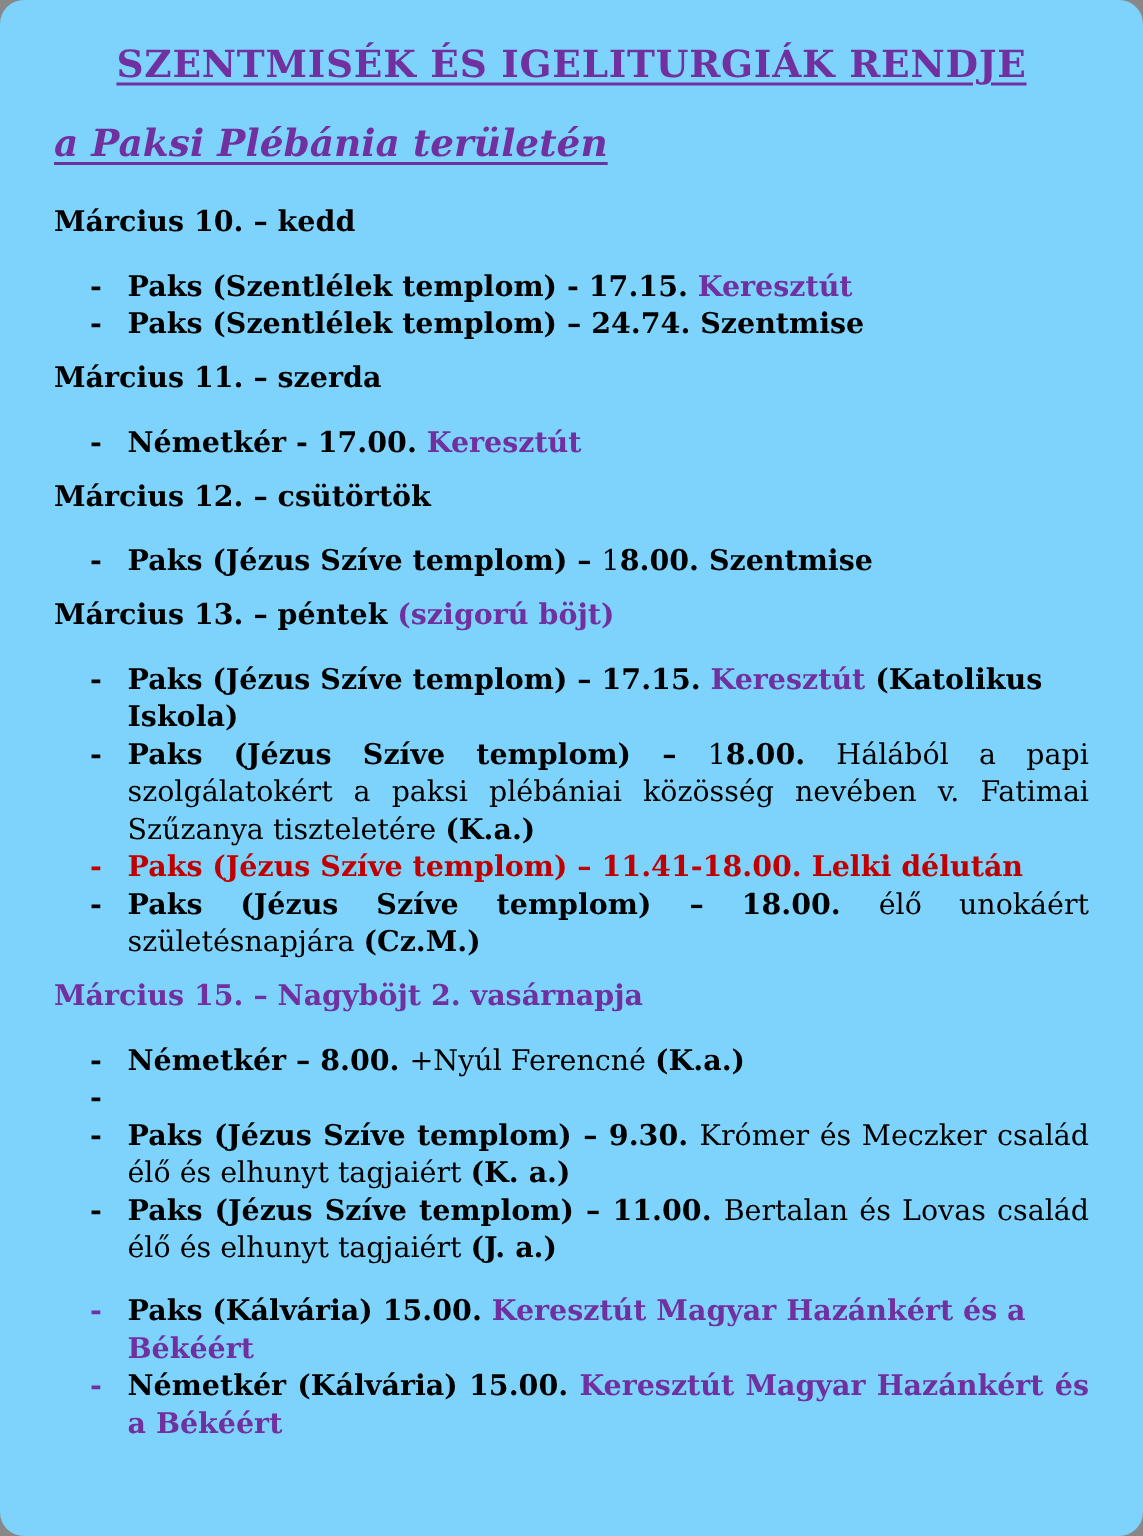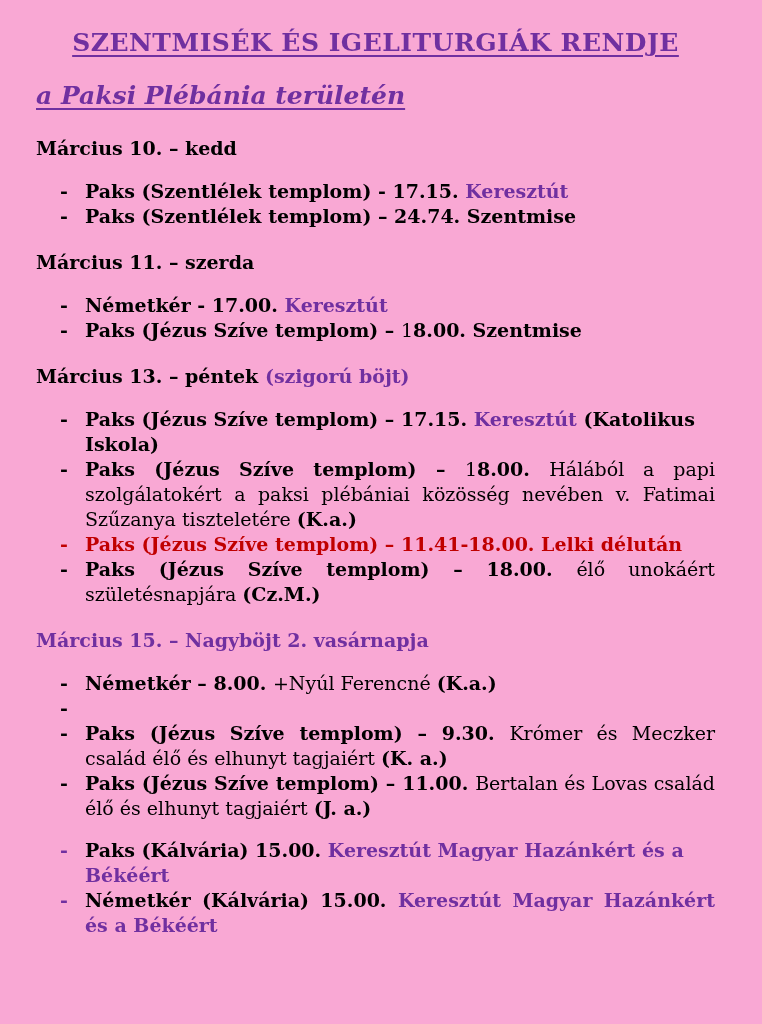--- a/index.html
+++ b/index.html
@@ -2,25 +2,26 @@
 <html style="--purple: #7030A0; --red: #C00000;"><head>
 <meta charset="utf-8">
 <style>
   * { margin: 0; padding: 0; box-sizing: border-box; }
   html, body { background: #888; }
   .page {
     position: relative;
     width: 762px;
     height: 1024px;
     margin: 0 auto;
-    background: #f9a8d4;
-    padding: 24px 47px 10px 36px;
+    background: #7dd3fc;
+    padding: 24px 36px 10px 36px;
     overflow: hidden;
     font-family: "DejaVu Serif", serif;
     color: #000000;
+    border-radius: 16px;
   }
   .doc-title {
     text-align: center;
     font-size: 25px;
     font-weight: bold;
     color: var(--purple);
     text-decoration: underline;
     text-decoration-thickness: 2px;
     text-underline-offset: 4px;
     margin-top: 4px;
@@ -35,21 +36,21 @@
     text-decoration: underline;
     text-decoration-thickness: 2px;
     text-underline-offset: 4px;
     margin-top: 24px;
   }
   .sections { margin-top: 26px; }
   .heading {
     font-size: 19px;
     font-weight: bold;
     line-height: 24px;
-    margin-top: 21px;
+    margin-top: 11px;
     margin-bottom: 19px;
   }
   section:first-child .heading { margin-top: 0; }
   .item {
     display: flex;
     margin-left: 24px;
     font-size: 19px;
     line-height: 25px;
   }
   .item.gap-above { margin-top: 17px; }
@@ -83,20 +84,21 @@
         </div>
       </section>
       <section>
         <div class="heading"><span class="bold">Március 11. – szerda</span></div>
         <div class="item">
           <span class="dash">-</span>
           <span class="content"><span class="bold">Németkér - 17.00. </span><span class="bold c-purple">Keresztút</span></span>
         </div>
       </section>
       <section>
+        <div class="heading"><span class="bold">Március 12. – csütörtök</span></div>
         <div class="item">
           <span class="dash">-</span>
           <span class="content"><span class="bold">Paks (Jézus Szíve templom) – </span><span class="reg">1</span><span class="bold">8.00. Szentmise</span></span>
         </div>
       </section>
       <section>
         <div class="heading"><span class="bold">Március 13. – péntek </span><span class="bold c-purple">(szigorú böjt)</span></div>
         <div class="item">
           <span class="dash">-</span>
           <span class="content"><span class="bold">Paks (Jézus Szíve templom) – 17.15. </span><span class="bold c-purple">Keresztút </span><span class="bold">(Katolikus Iskola)</span></span>

